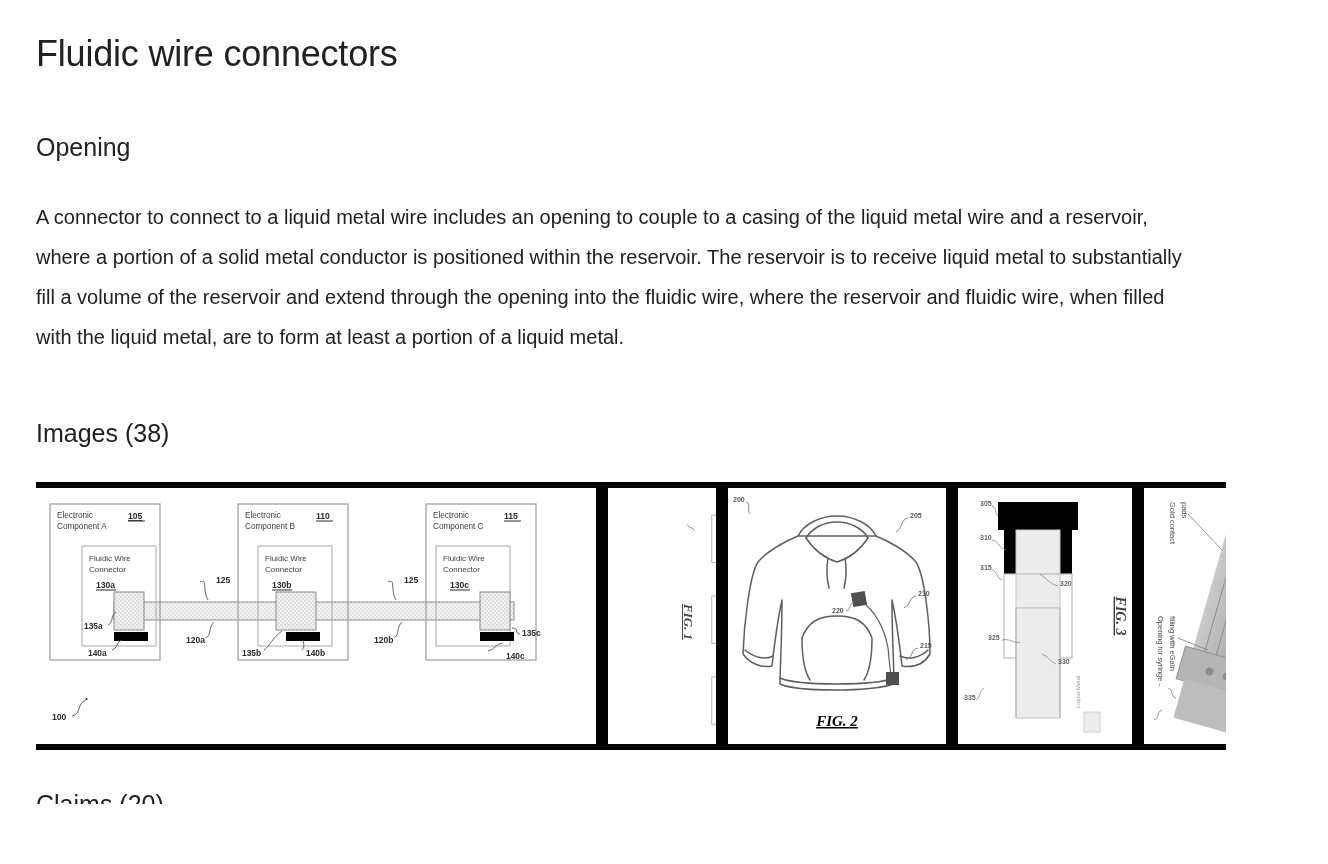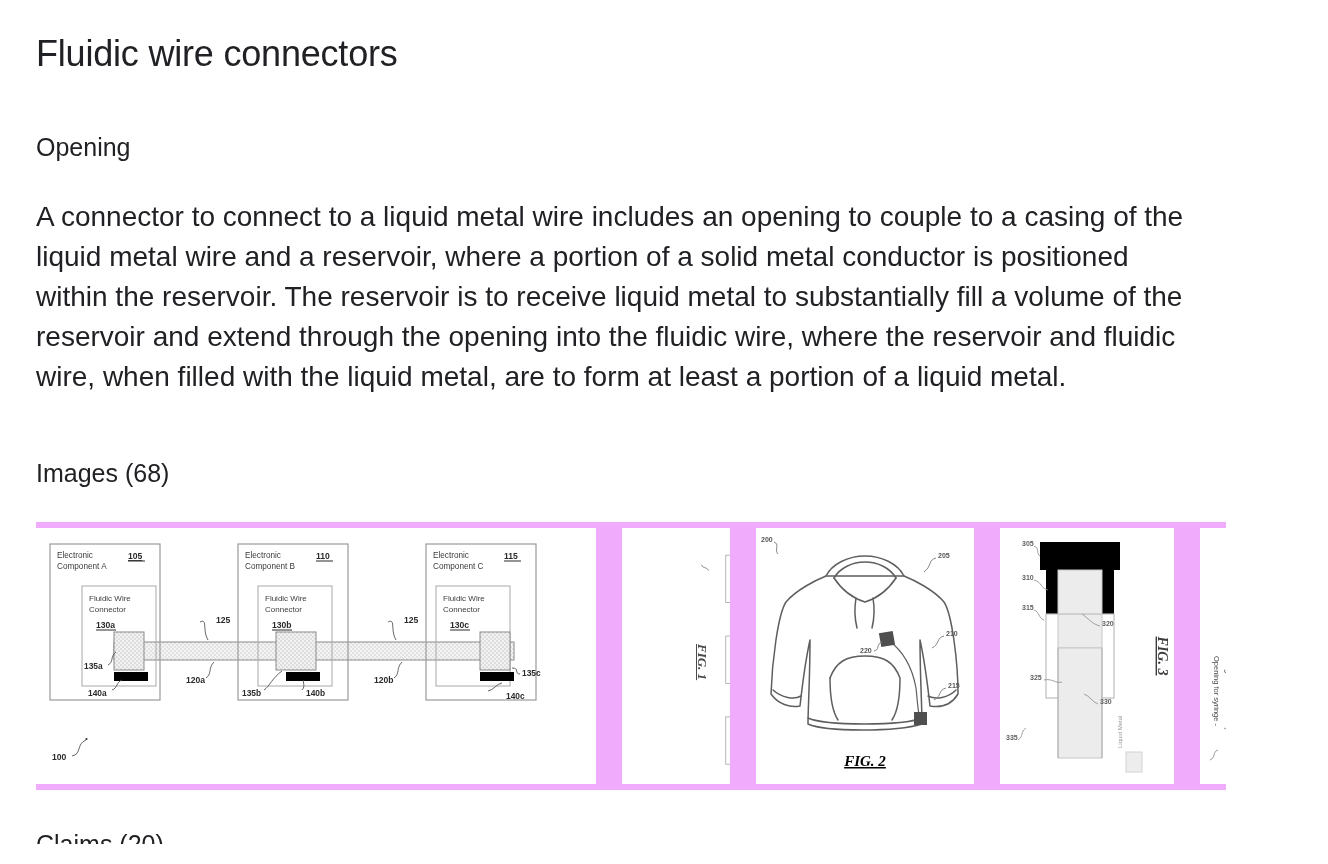--- a/index.html
+++ b/index.html
@@ -36,41 +36,41 @@
     font-size: 25px;
     font-weight: 400;
     line-height: 32px;
     color: #202124;
     margin: 0;
   }
 
   #abstract-heading { padding-top: 55px; }
 
   .abstract-body {
-    font-size: 28px;
+    font-size: 20px;
     line-height: 40px;
     font-weight: 400;
     color: #202124;
     margin: 0;
     padding-top: 34px;
     max-width: 1150px;
   }
 
   #images-heading { padding-top: 60px; }
 
   
   .image-strip {
     margin-top: 33px;
-    background: #f0abfc;
+    background: #000000;
     height: 268px;
     box-sizing: border-box;
     padding: 6px 0;
     display: flex;
     align-items: stretch;
-    gap: 26px;
+    gap: 12px;
     width: 1190px;
     overflow: hidden;
     position: relative;
   }
   .thumb {
     background: #ffffff;
     position: relative;
     overflow: hidden;
     flex: 0 0 auto;
     height: 256px;
@@ -117,21 +117,21 @@
 <body>
 
 <div class="page">
 
   <h1 class="patent-title">Fluidic wire connectors</h1>
 
   <h2 class="section-heading" id="abstract-heading">Opening</h2>
 
   <p class="abstract-body">A connector to connect to a liquid metal wire includes an opening to couple to a casing of the liquid metal wire and a reservoir, where a portion of a solid metal conductor is positioned within the reservoir. The reservoir is to receive liquid metal to substantially fill a volume of the reservoir and extend through the opening into the fluidic wire, where the reservoir and fluidic wire, when filled with the liquid metal, are to form at least a portion of a liquid metal.</p>
 
-  <h2 class="section-heading" id="images-heading">Images (68)</h2>
+  <h2 class="section-heading" id="images-heading">Images (38)</h2>
 
   <div class="image-strip">
 
     <div class="thumb fig1">
       <svg class="f1" width="560" height="256" viewBox="0 0 560 256" xmlns="http://www.w3.org/2000/svg">
         <defs>
           <pattern id="hatch" width="4" height="4" patternUnits="userSpaceOnUse">
             <rect width="4" height="4" fill="#f2f2f2"></rect>
             <circle cx="1" cy="1" r="0.7" fill="#b8b8b8"></circle>
             <circle cx="3" cy="3" r="0.7" fill="#b8b8b8"></circle>

